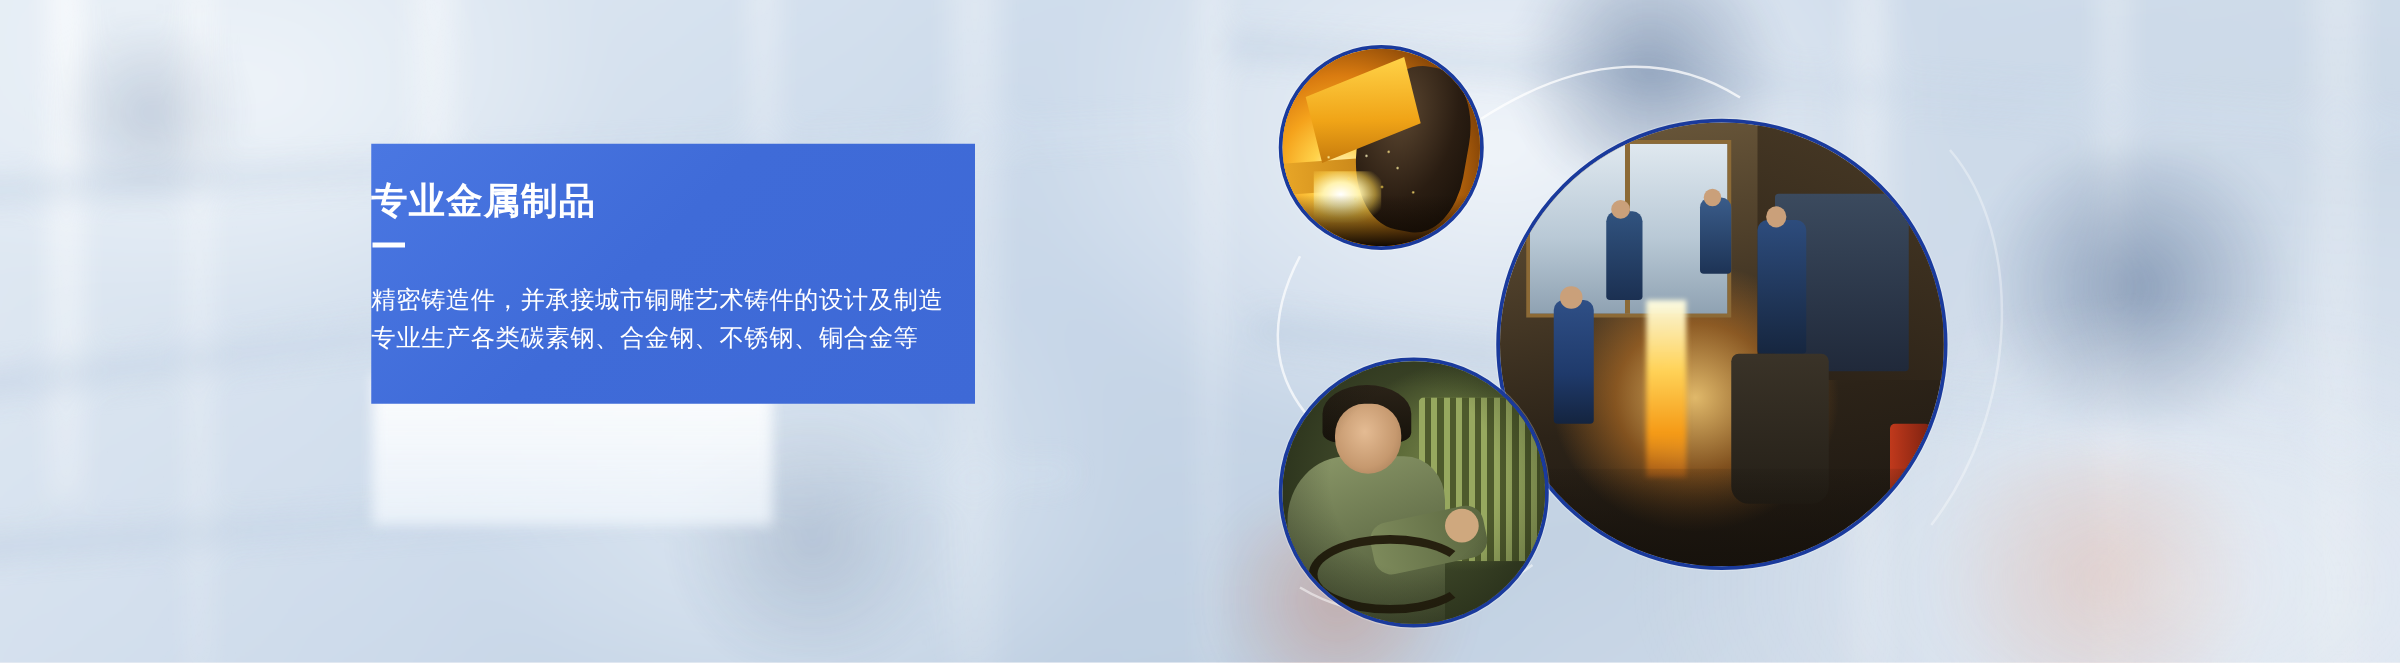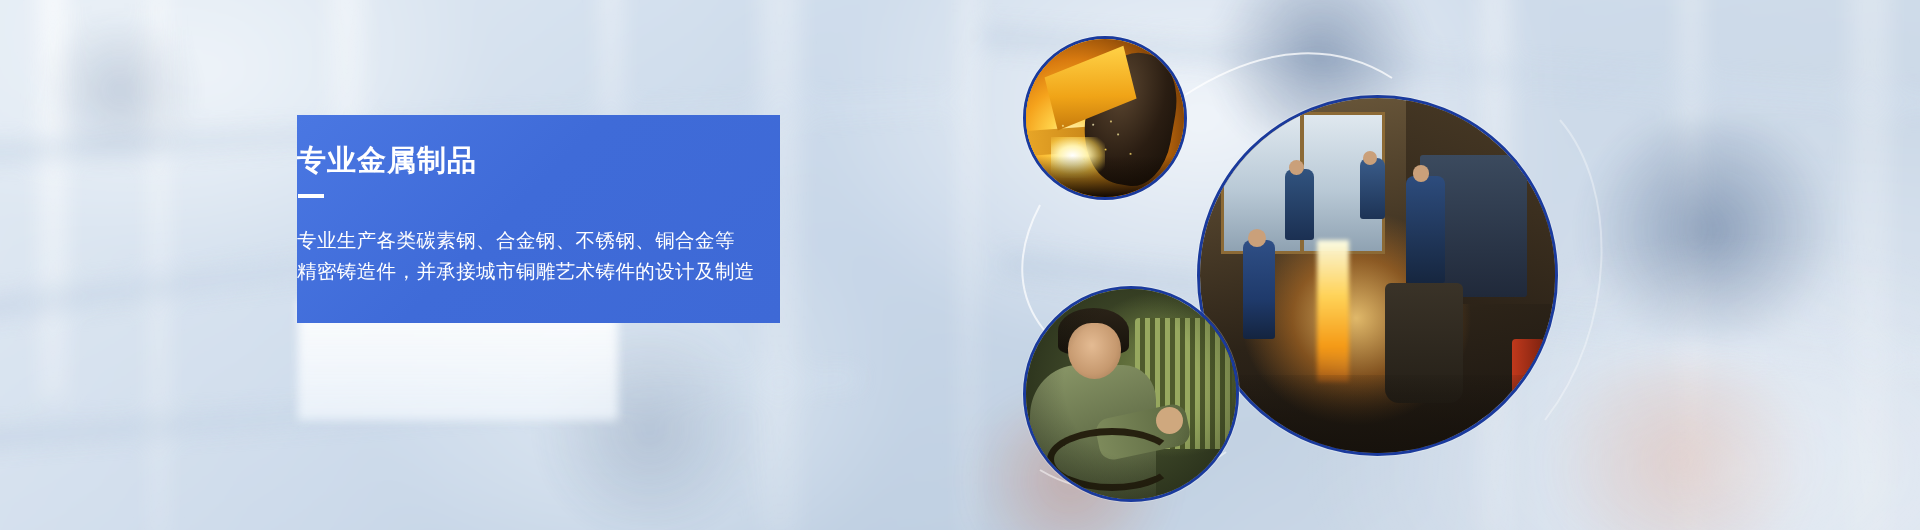--- a/index.html
+++ b/index.html
@@ -335,22 +335,22 @@
     <path d="M1040,205 C1012,258 1020,300 1044,330" fill="none" stroke="#ffffff" stroke-width="2" opacity="0.7"></path>
     <path d="M1226,452 C1160,500 1090,500 1040,470" fill="none" stroke="#ffffff" stroke-width="2" opacity="0.5"></path>
     <path d="M1560,120 C1620,190 1615,330 1545,420" fill="none" stroke="#ffffff" stroke-width="2" opacity="0.35"></path>
   </svg>
 
   <div class="card"></div>
   <div class="card-inner">
     <div class="card-title">专业金属制品</div>
     <div class="card-rule"></div>
     <div class="card-body">
+      <div>精密铸造件，并承接城市铜雕艺术铸件的设计及制造</div>
       <div>专业生产各类碳素钢、合金钢、不锈钢、铜合金等</div>
-      <div>精密铸造件，并承接城市铜雕艺术铸件的设计及制造</div>
     </div>
   </div>
 
   <div class="circ circ-weld">
     <div class="weld-art">
       <div class="sky"></div>
       <div class="bench"></div>
       <div class="helmet"></div>
       <div class="mask"></div>
       <div class="flash"></div>

